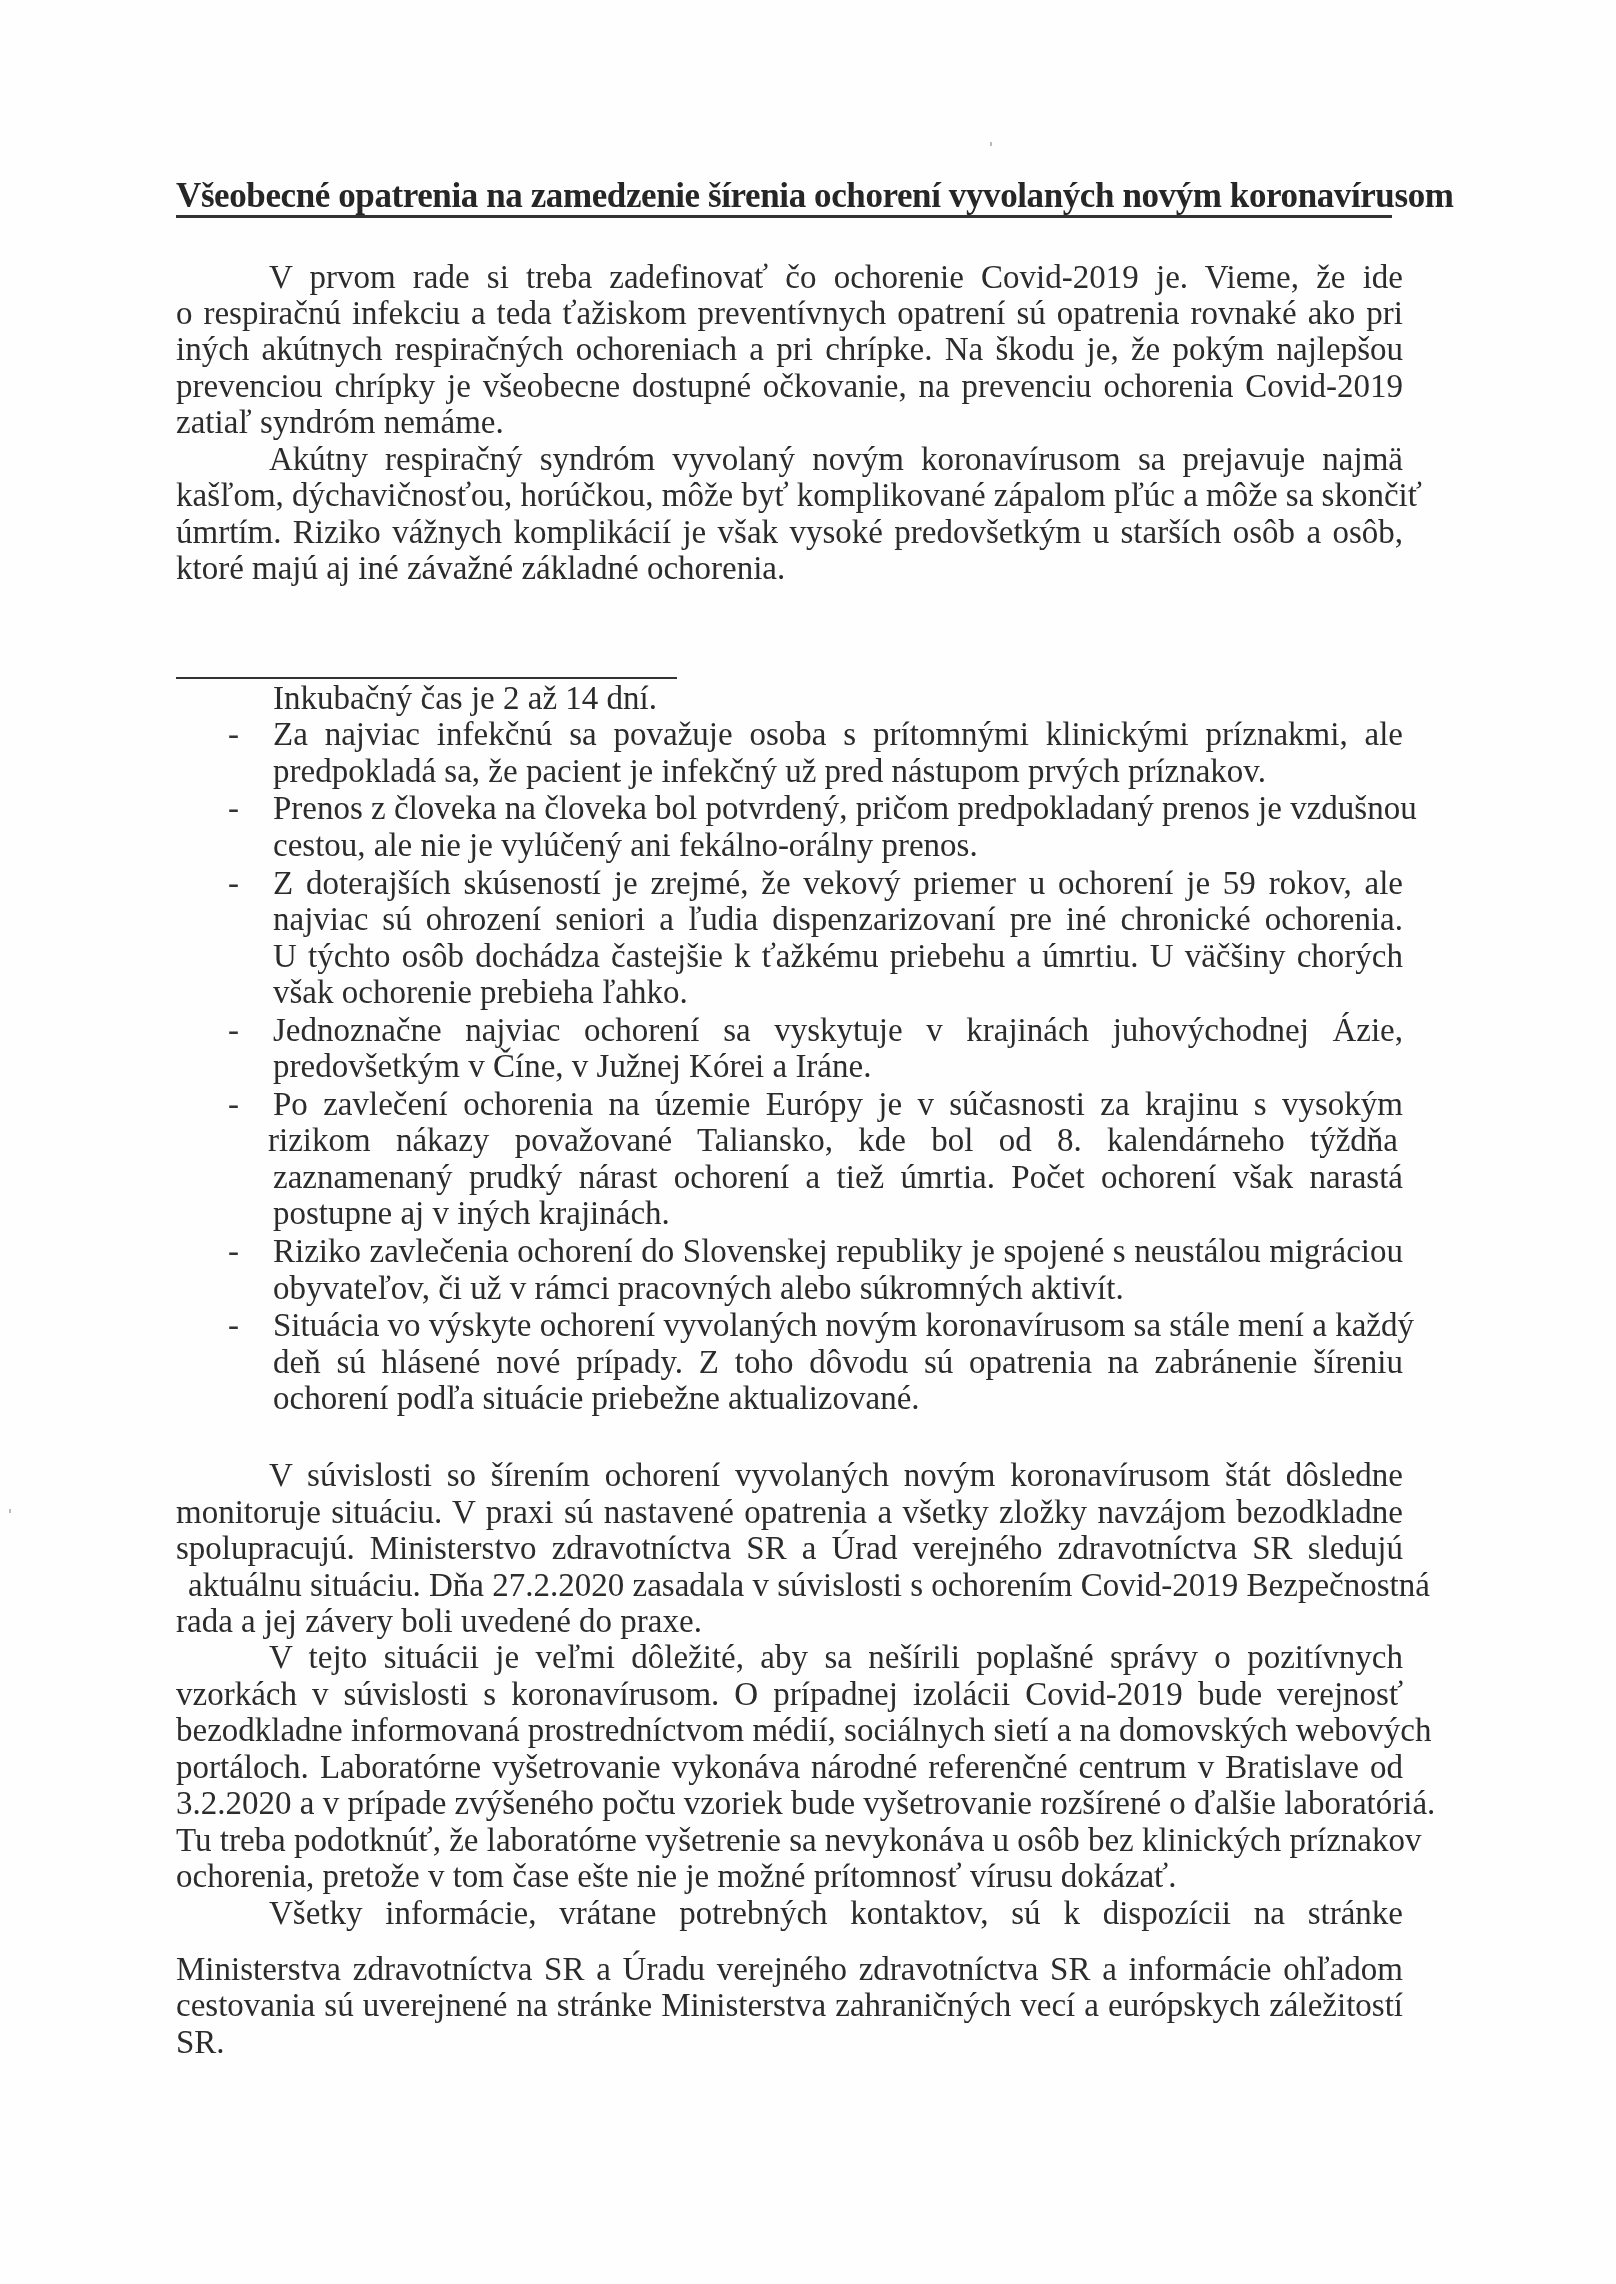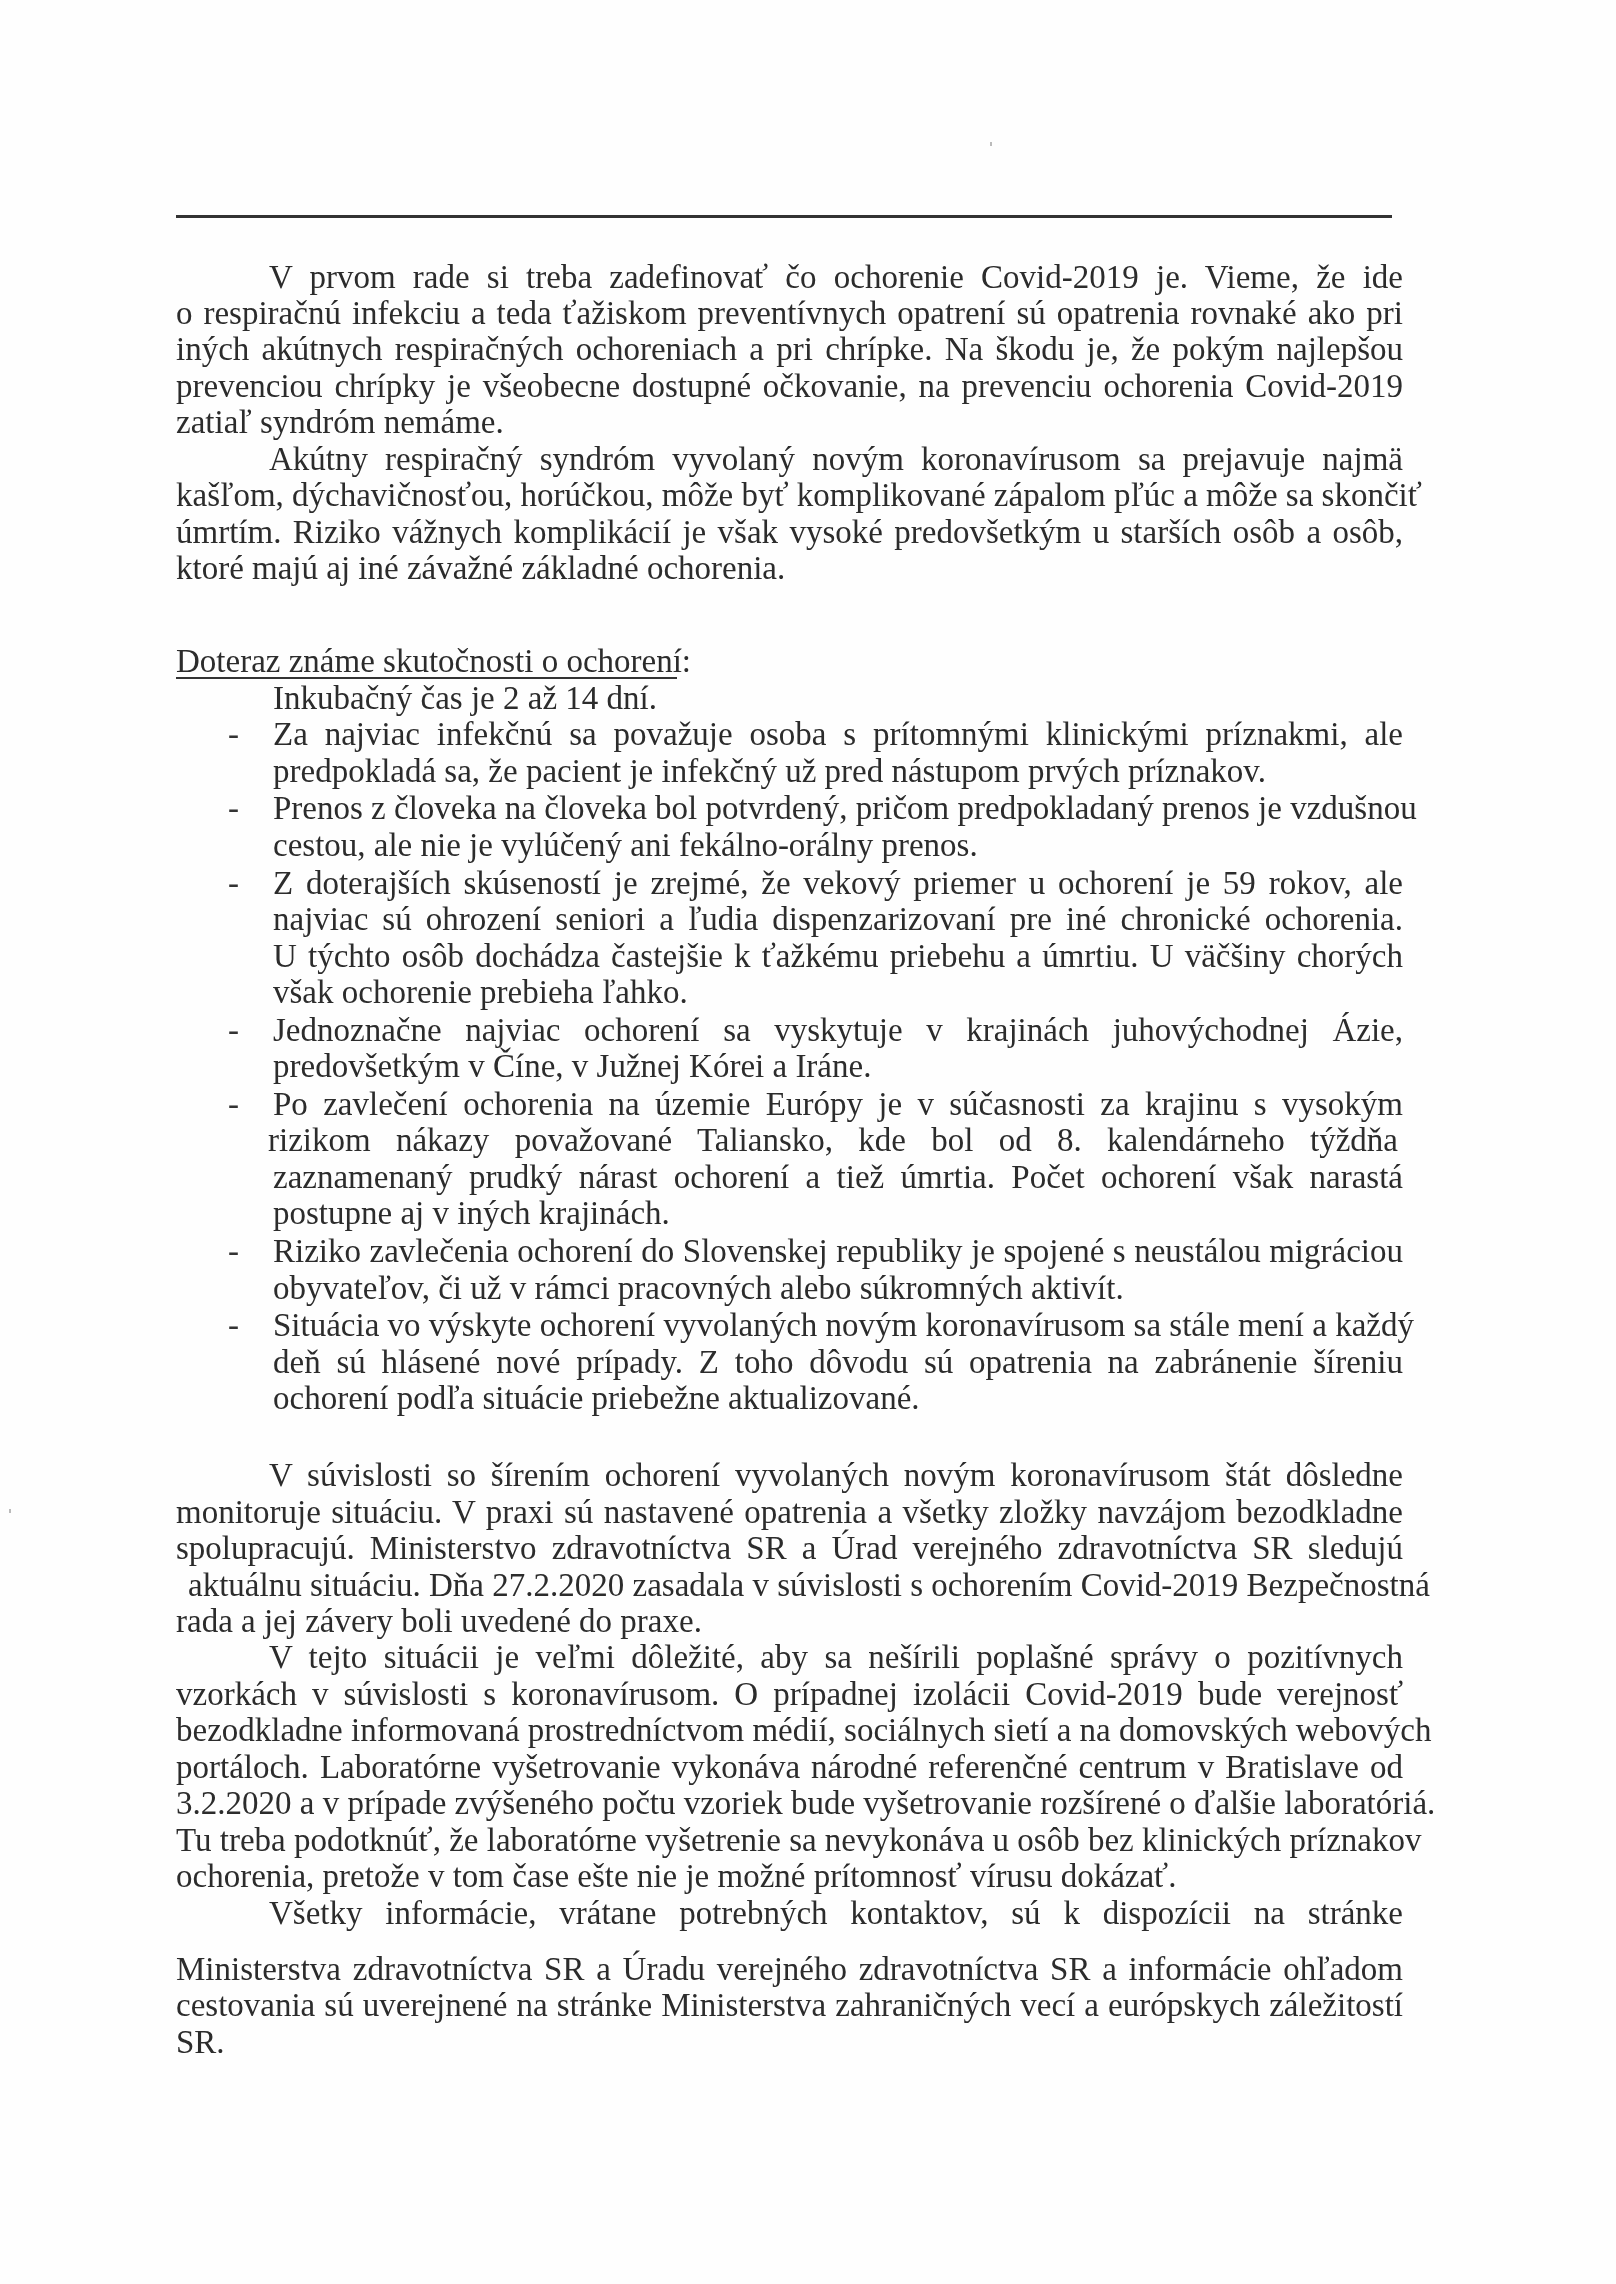--- a/index.html
+++ b/index.html
@@ -16,38 +16,38 @@
   .heading2 { position: absolute; left: 176px; font-size: 33px; line-height: 36px; color: #2c2c2c; white-space: nowrap; }
   .heading2-underline { position: absolute; left: 176px; height: 2px; background: #333; }
   .dash { position: absolute; font-size: 33px; line-height: 36px; color: #333; }
   .speck { position: absolute; width: 2px; height: 3.9px; background: #bbb; }
 </style>
 </head>
 <body>
 
 <div class="page">
 
+  <div class="title">Všeobecné opatrenia na zamedzenie šírenia ochorení vyvolaných novým koronavírusom</div>
   <div class="title-underline"></div>
 
   <div>
     <div class="line just" style="left:269px; top:259px; width:1134px;">V prvom rade si treba zadefinovať čo ochorenie Covid-2019 je. Vieme, že ide</div>
     <div class="line just" style="left:176px; top:295px; width:1227px;">o respiračnú infekciu a teda ťažiskom preventívnych opatrení sú opatrenia rovnaké ako pri</div>
     <div class="line just" style="left:176px; top:331px; width:1227px;">iných akútnych respiračných ochoreniach a pri chrípke. Na škodu je, že pokým najlepšou</div>
     <div class="line just" style="left:176px; top:368px; width:1227px;">prevenciou chrípky je všeobecne dostupné očkovanie, na prevenciu ochorenia Covid-2019</div>
     <div class="line" style="left:176px; top:404px;">zatiaľ syndróm nemáme.</div>
   </div>
 
   <div>
     <div class="line just" style="left:269px; top:441px; width:1134px;">Akútny respiračný syndróm vyvolaný novým koronavírusom sa prejavuje najmä</div>
     <div class="line just" style="left:176px; top:477px; width:1227px;">kašľom, dýchavičnosťou, horúčkou, môže byť komplikované zápalom pľúc a môže sa skončiť</div>
     <div class="line just" style="left:176px; top:514px; width:1227px;">úmrtím. Riziko vážnych komplikácií je však vysoké predovšetkým u starších osôb a osôb,</div>
     <div class="line" style="left:176px; top:550px;">ktoré majú aj iné závažné základné ochorenia.</div>
   </div>
 
-  <div class="heading2" style="top:643px;">Doteraz známe skutočnosti o ochorení:</div>
   <div class="heading2-underline" style="top:677px; width:501px;"></div>
 
   <div class="line" style="left:273px; top:680px;">Inkubačný čas je 2 až 14 dní.</div>
 
   <ul style="list-style:none; margin:0; padding:0;">
     <li>
       <span class="dash" style="left:228px; top:716px;">-</span>
       <div class="line just" style="left:273px; top:716px; width:1130px;">Za najviac infekčnú sa považuje osoba s prítomnými klinickými príznakmi, ale</div>
       <div class="line" style="left:273px; top:753px;">predpokladá sa, že pacient je infekčný už pred nástupom prvých príznakov.</div>
     </li>

